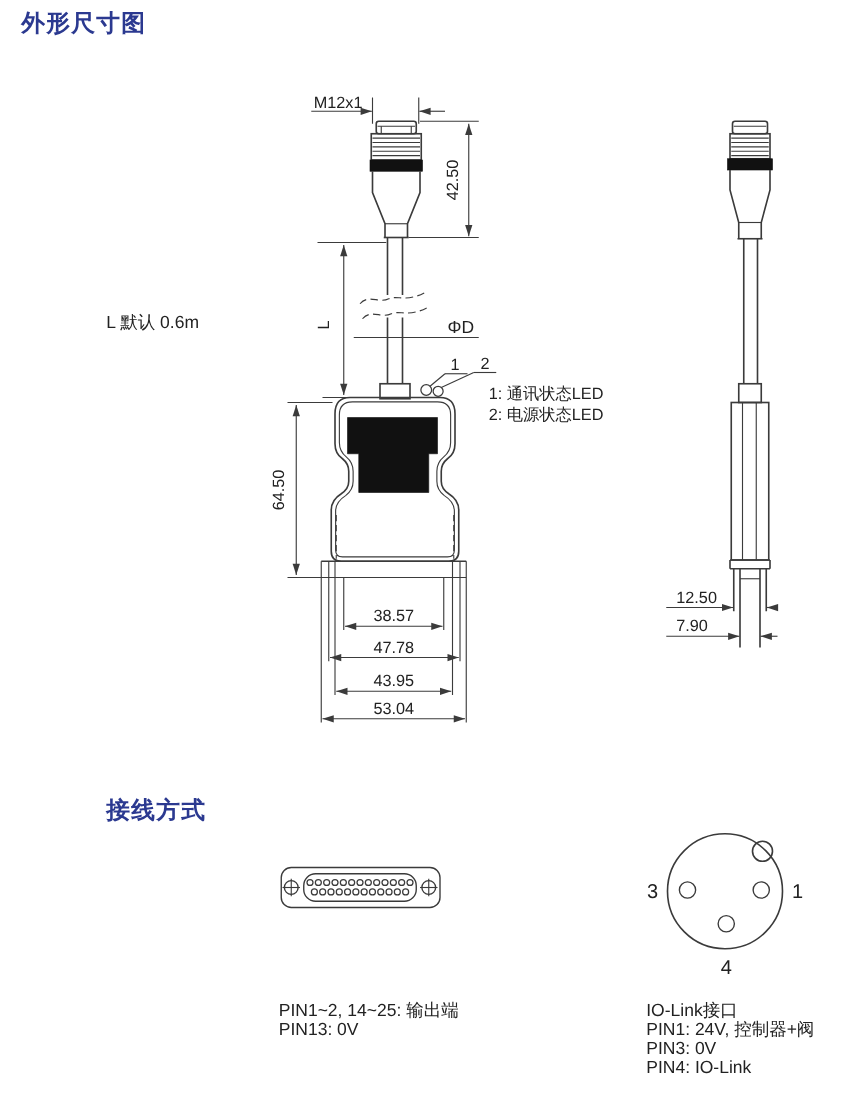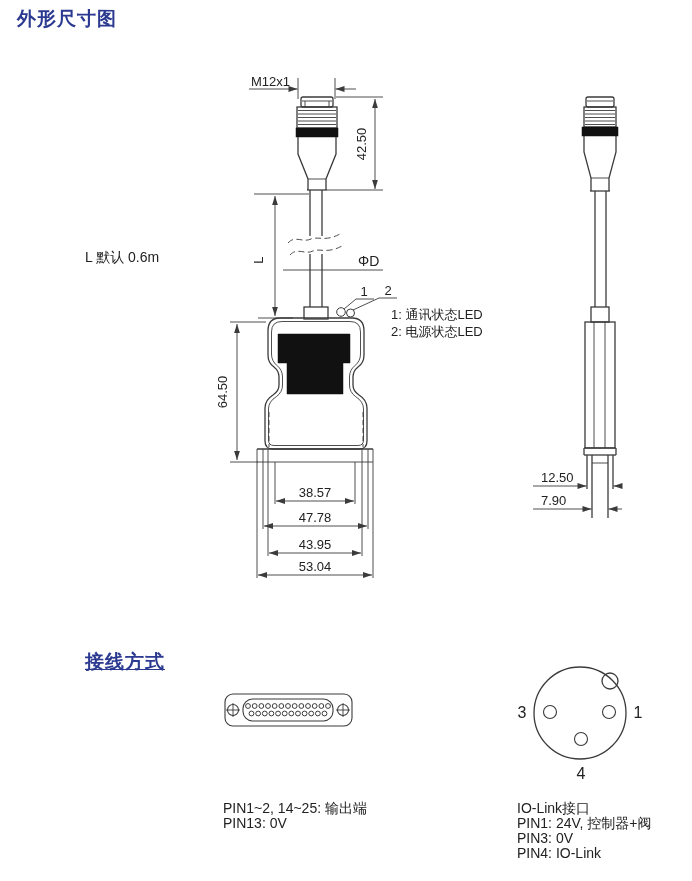--- a/index.html
+++ b/index.html
@@ -1,20 +1,20 @@
 <!DOCTYPE html>
 <html><head>
 <meta charset="utf-8">
 <style>
   html,body{margin:0;padding:0;background:#fff;}
   .page{position:relative;width:692px;height:881px;background:#fff;overflow:hidden;
-        font-family:"Liberation Sans",sans-serif;}
+        font-family:"Liberation Sans",sans-serif;border-radius:20px;}
   .heading{position:absolute;font-weight:700;font-size:19px;color:#2b3990;letter-spacing:1px;}
   .h1{left:17px;top:6px;}
-  .h2{left:85px;top:649px;text-decoration:underline;}
+  .h2{left:85px;top:635px;}
   svg{position:absolute;left:0;top:0;}
   svg text{fill:#222;font-family:"Liberation Sans",sans-serif;}
   .dim{font-size:13px;}
   .note{font-size:14px;}
   .legend{font-size:13px;}
   .pinlbl{font-size:16px;}
   .s{stroke:#3b3b3b;stroke-width:1.3;fill:none;}
   .t{stroke:#3b3b3b;stroke-width:0.9;fill:none;}
   .tt{stroke:#3b3b3b;stroke-width:1.1;fill:none;}
   .blackfill{fill:#111;stroke:#111;stroke-width:0.5;}

